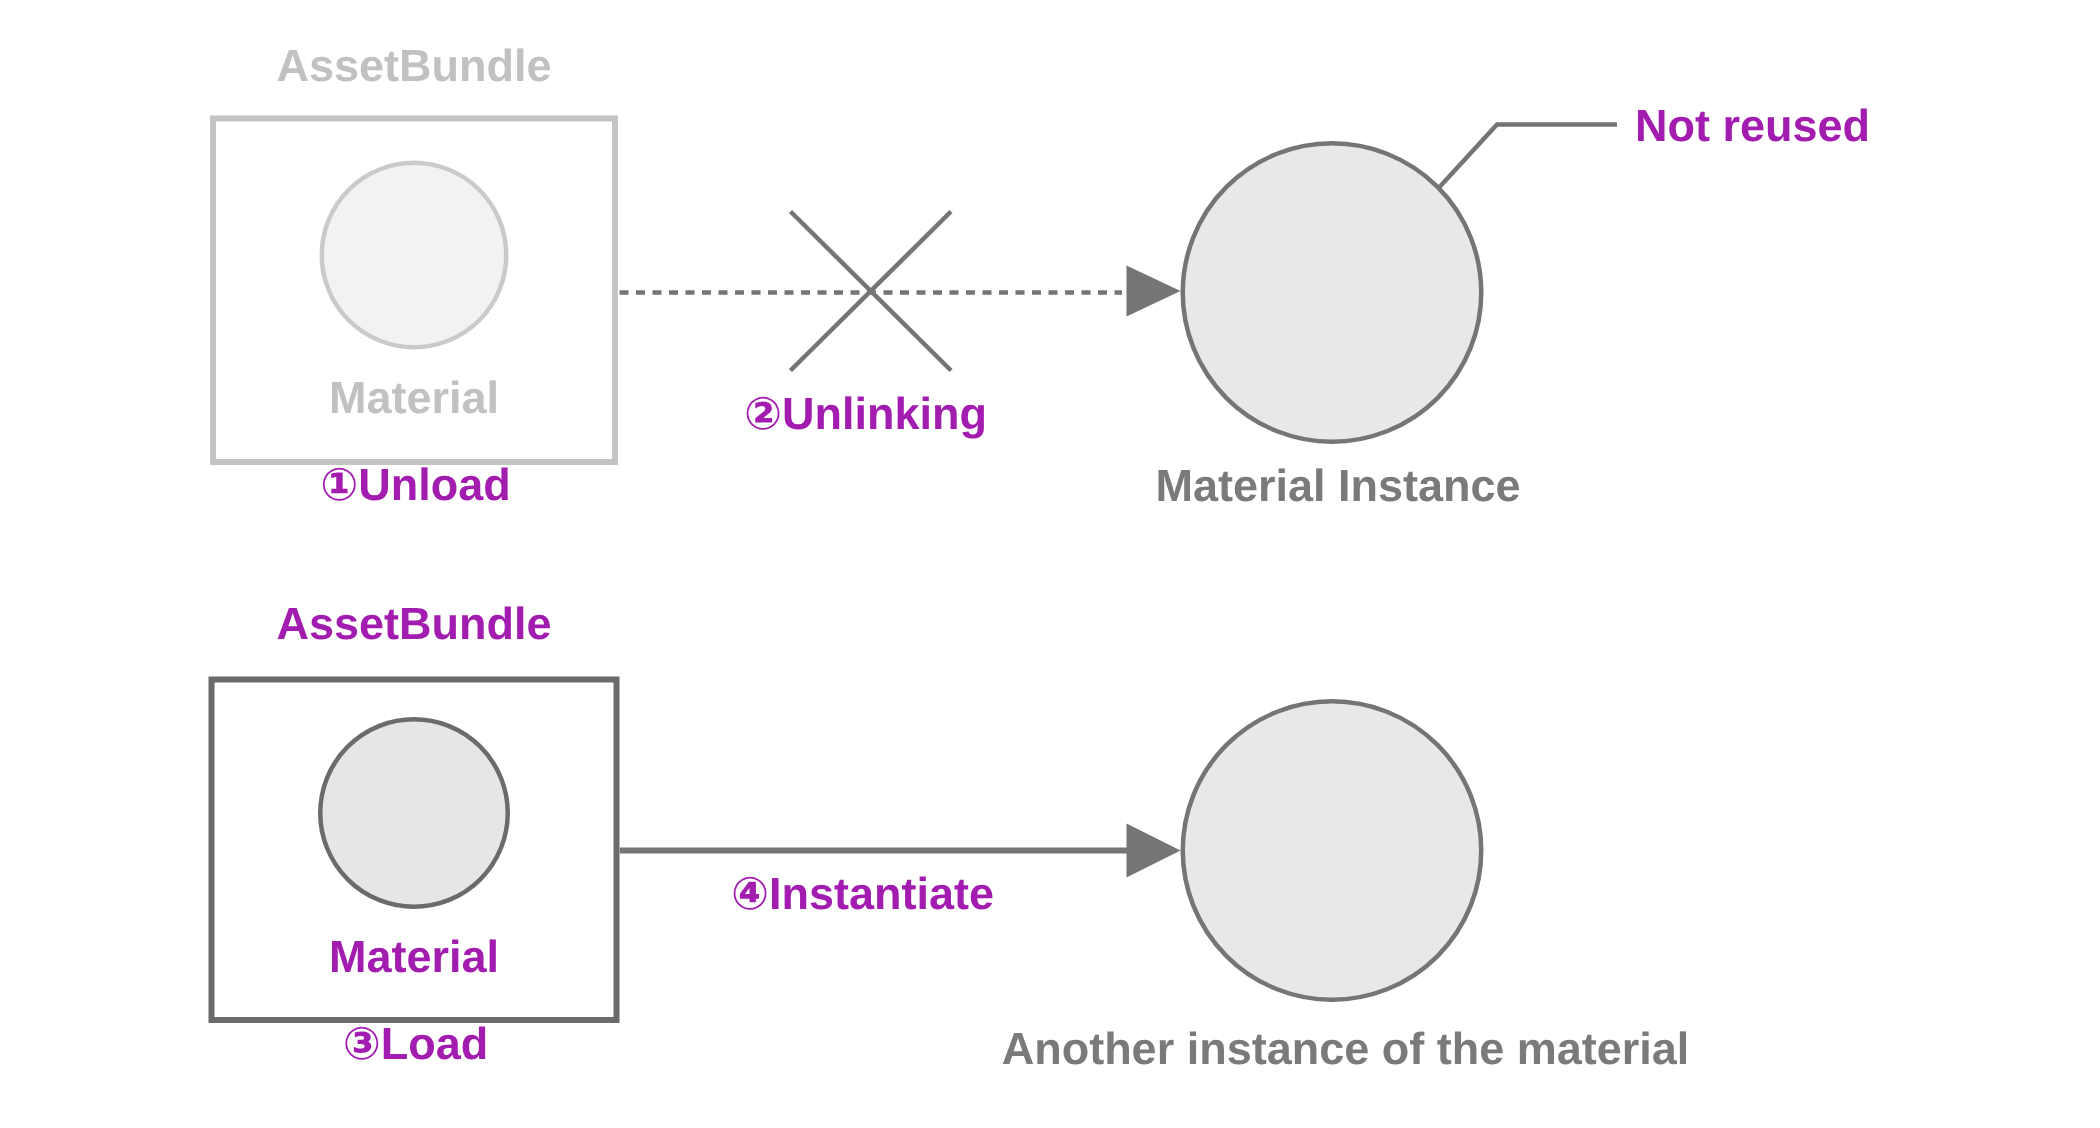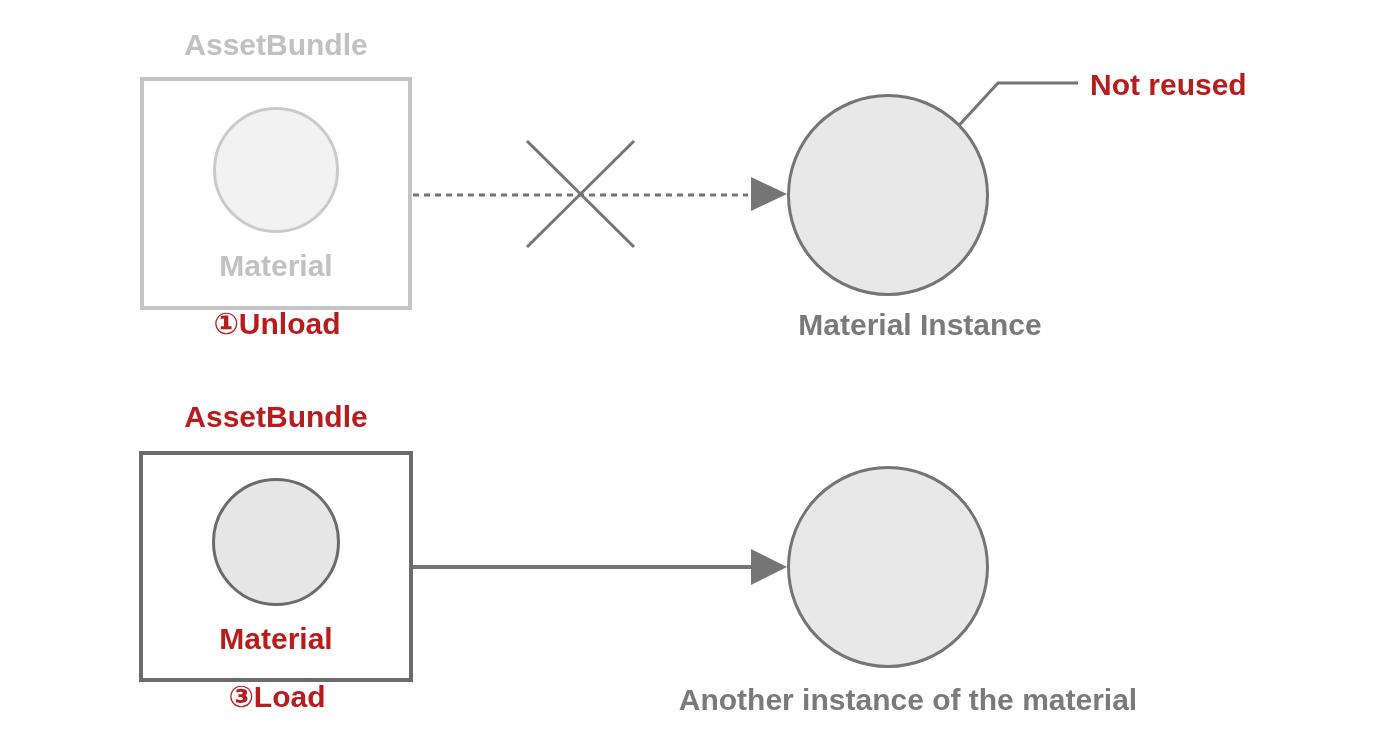--- a/index.html
+++ b/index.html
@@ -19,21 +19,21 @@
     position: absolute;
     font-size: 30px;
     font-weight: bold;
     line-height: 30px;
     white-space: nowrap;
   }
   .centered {
     transform: translateX(-50%);
   }
   .faded-text  { color: #c1c1c1; }
-  .dark-text   { color: #b91c1c; }
+  .dark-text   { color: #a21caf; }
   .mid-text    { color: #7a7a7a; }
 
   .bundle-box {
     position: absolute;
     box-sizing: border-box;
     background: #ffffff;
   }
   .bundle-box.faded { border: 4px solid #c4c4c4; }
   .bundle-box.dark  { border: 4px solid #6b6b6b; }
 
@@ -97,35 +97,37 @@
   <div class="label faded-text centered" style="left:276px; top:30px;">AssetBundle</div>
 
   <div id="top-bundle-box" class="bundle-box faded"></div>
 
   <div id="top-material-circ" class="circle small-faded"></div>
 
   <div class="label faded-text centered" style="left:276px; top:251px;">Material</div>
 
   <div class="label dark-text centered" style="left:277px; top:309px;">①Unload</div>
 
+  <div class="label dark-text centered" style="left:577px; top:262px;">②Unlinking</div>
 
   <div id="top-instance-circ" class="circle big"></div>
 
-  <div class="label mid-text centered" style="left:892px; top:310px;margin-left:28px;">Material Instance</div>
+  <div class="label mid-text centered" style="left:892px; top:310px;">Material Instance</div>
 
   <div class="label dark-text" style="left:1090px; top:70px;">Not reused</div>
 
   <div class="label dark-text centered" style="left:276px; top:402px;">AssetBundle</div>
 
   <div id="bot-bundle-box" class="bundle-box dark"></div>
 
   <div id="bot-material-circ" class="circle small-dark"></div>
 
   <div class="label dark-text centered" style="left:276px; top:624px;">Material</div>
 
   <div class="label dark-text centered" style="left:277px; top:682px;">③Load</div>
 
+  <div class="label dark-text centered" style="left:575px; top:582px;">④Instantiate</div>
 
   <div id="bot-instance-circ" class="circle big"></div>
 
-  <div class="label mid-text centered" style="left:897px; top:685px;margin-left:11px;">Another instance of the material</div>
+  <div class="label mid-text centered" style="left:897px; top:685px;">Another instance of the material</div>
 
 </div>
 
 </body></html>

